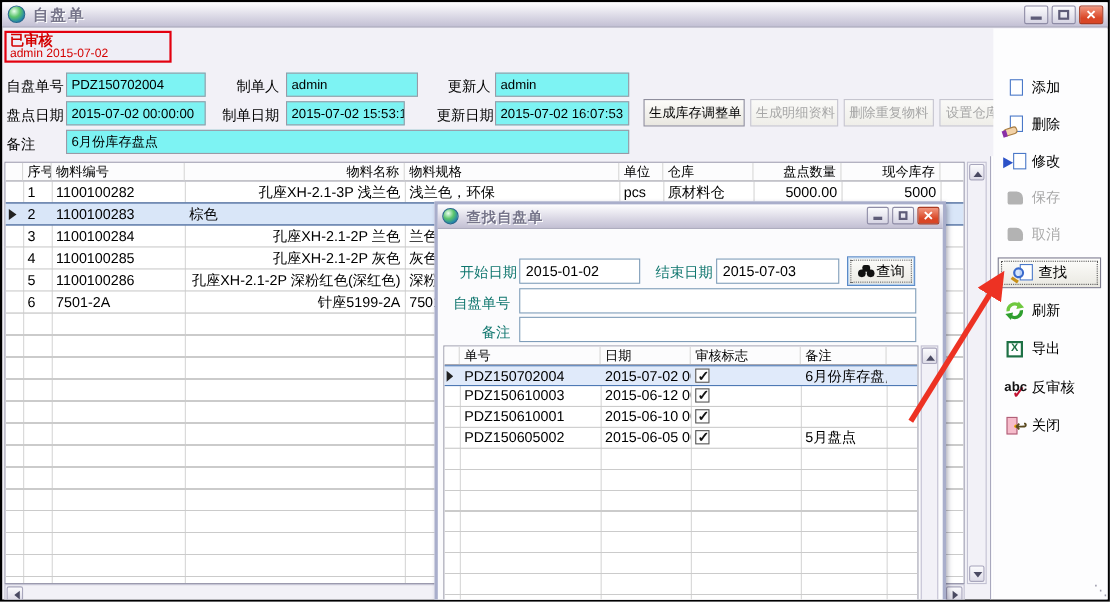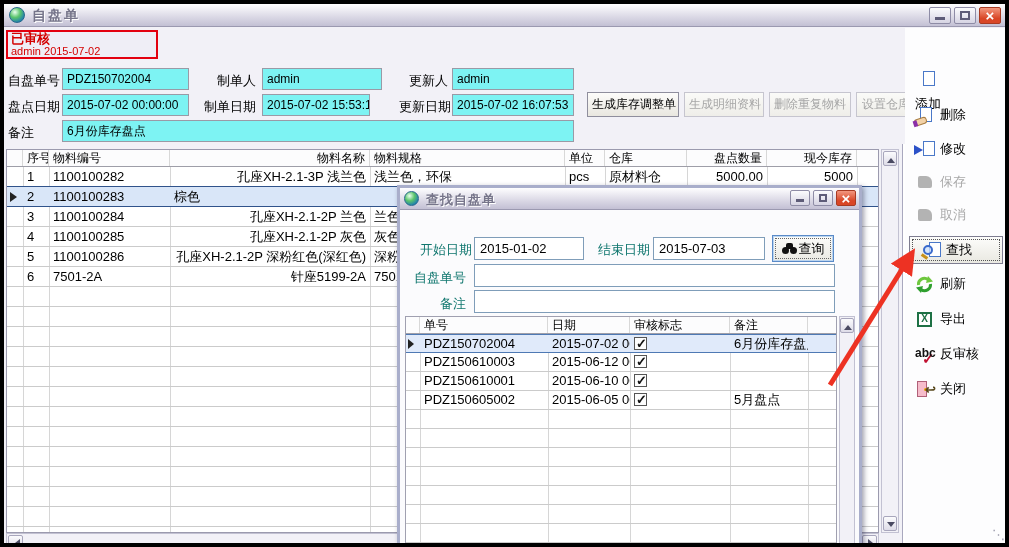--- a/index.html
+++ b/index.html
@@ -1,19 +1,19 @@
 <!DOCTYPE html>
 <html><head>
 <meta charset="utf-8">
 <style>
   * { margin:0; padding:0; box-sizing:border-box; }
   body { background:#888; font-family:"Liberation Sans", sans-serif; }
   .win {
     position:relative; width:1009px; height:547px; overflow:hidden;
-    background:#F2F1F7; border:4px solid #000000;
+    background:#F2F1F7; border:2px solid #000000;
     font-family:"Liberation Sans", sans-serif; font-size:12px; color:#000;
   }
   
   .titlebar {
     position:absolute; left:0; top:0; right:0; height:23px;
     background:linear-gradient(#FEFEFF,#DDDBE7 55%,#C3C0D4);
     border-bottom:1px solid #9B99B0;
   }
   .orb {
     position:absolute; left:5px; top:3px; width:16px; height:16px; border-radius:50%;
@@ -297,21 +297,21 @@
     <div class="sb-btn" style="left:1px;top:1px;width:15px;height:13px;">
         <span class="tri tri-left"></span>
       </div>
     <div class="sb-btn" style="right:1px;top:1px;width:15px;height:13px;">
         <span class="tri tri-right"></span>
       </div>
   </div>
 
   <div class="sep-v"></div>
   <div class="sidebar">
-    <div class="side-item" style="top:42px;flex-direction:column;">
+    <div class="side-item" style="top:42px;">
       <span class="ic">
           <span class="pg"></span>
         </span>
       <span>添加</span>
     </div>
     <div class="side-item" style="top:75px;">
       <span class="ic">
           <span class="pg"></span>
           <span class="hand"></span>
         </span>

